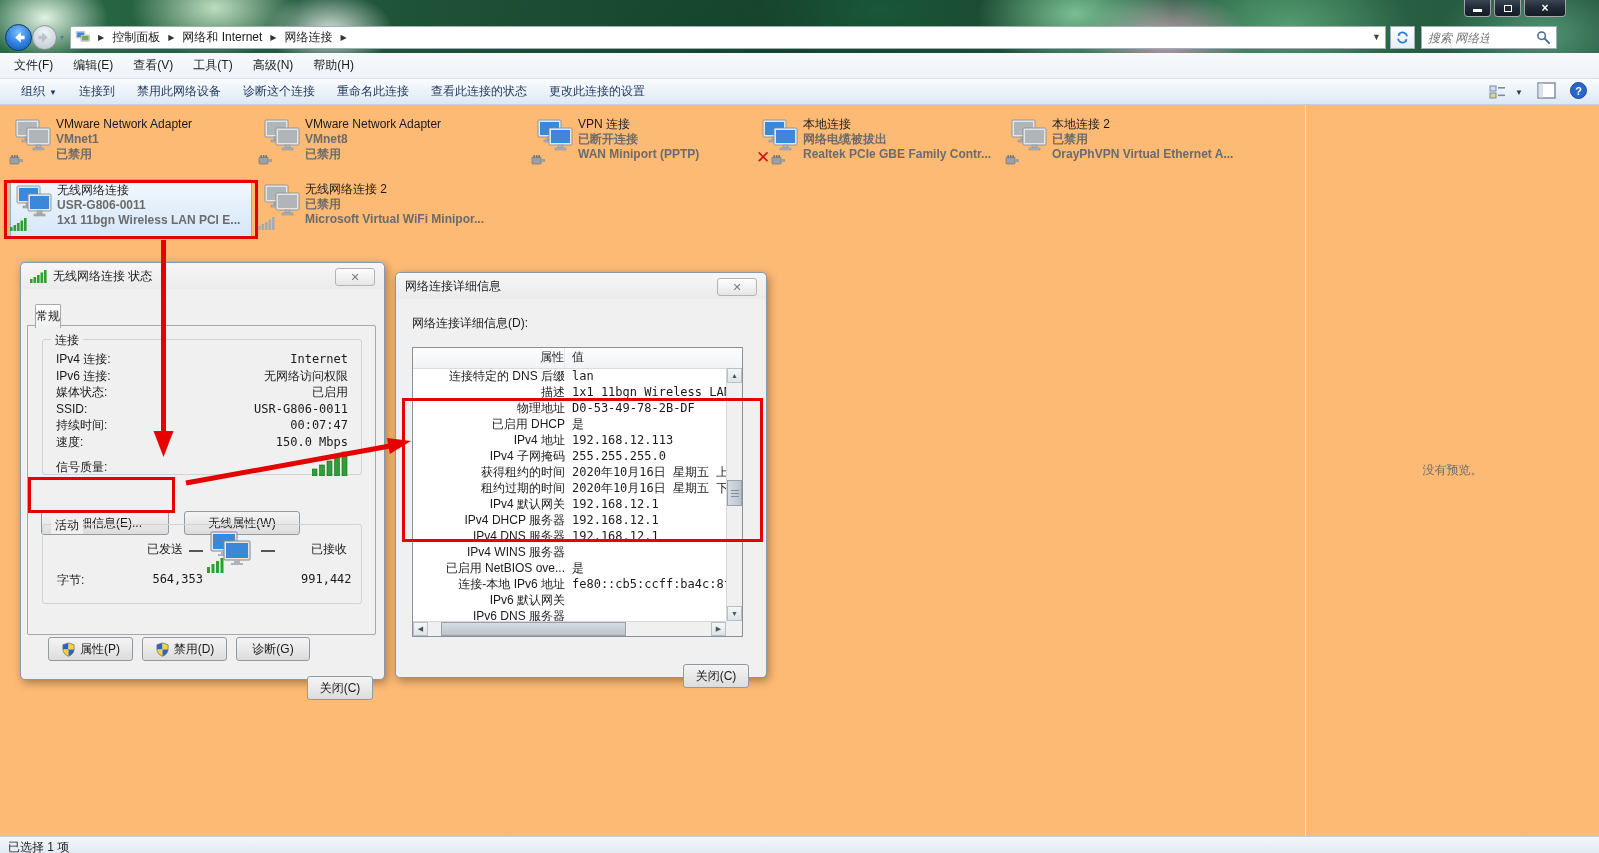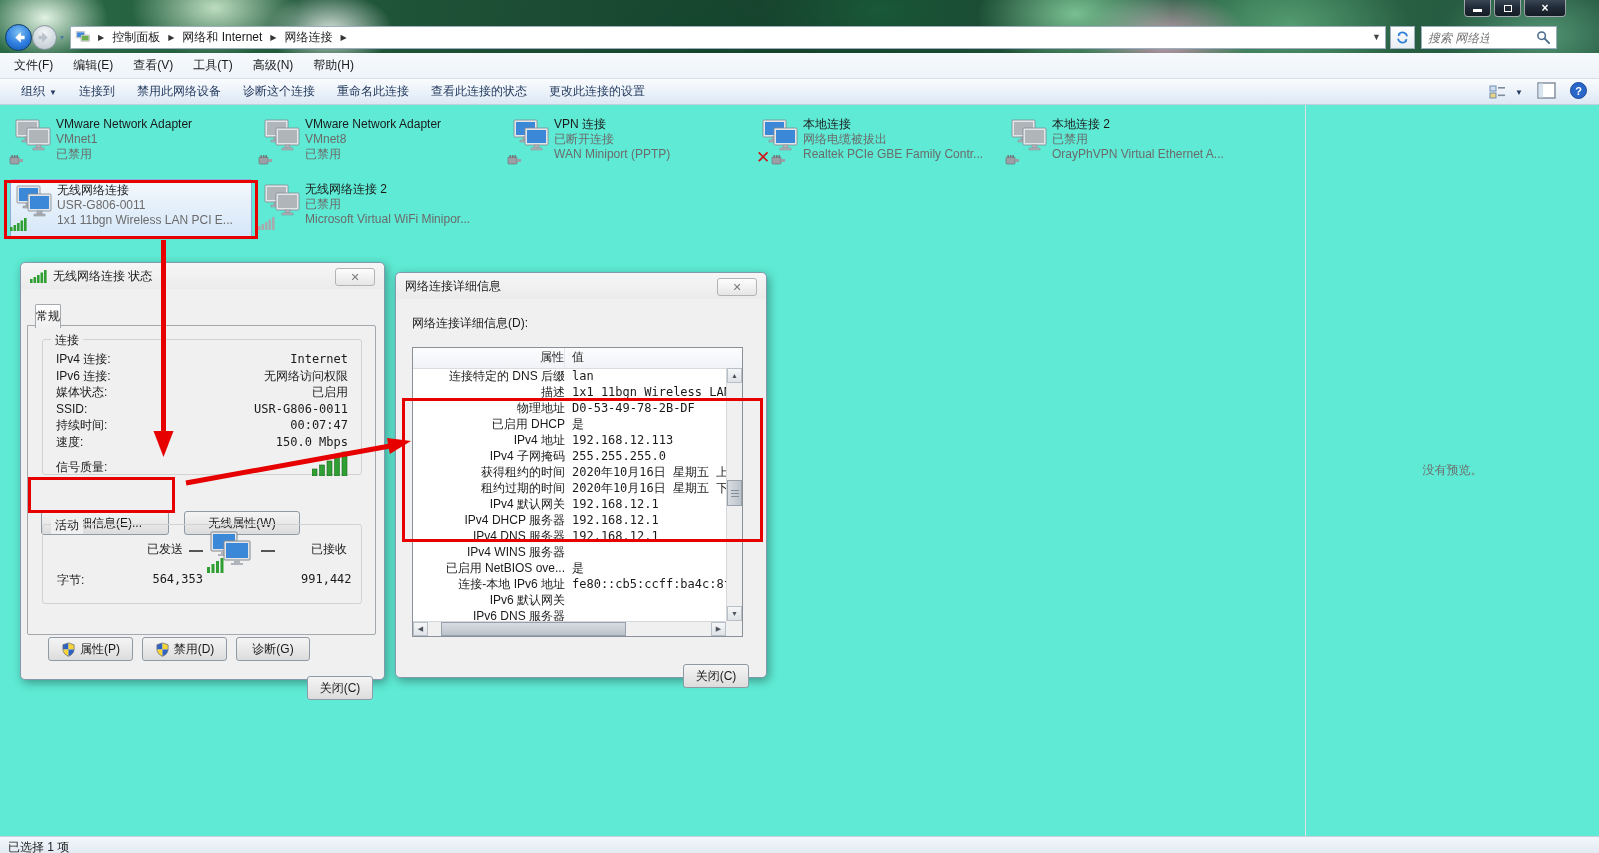--- a/index.html
+++ b/index.html
@@ -62,42 +62,42 @@
 
   
   #toolbar{position:absolute;left:0;top:79px;width:1599px;height:26px;
     background:linear-gradient(#fafcfe,#eaf1f9 55%,#dde8f4);border-bottom:1px solid #c3cfdd;
     display:flex;align-items:center;padding-left:10px;box-sizing:border-box;color:#243a5e;}
   .tool-item{padding:4px 11px;white-space:nowrap;}
   .tb-caret{font-size:8px;margin-left:4px;color:#243a5e;}
   #toolbar-right{position:absolute;right:12px;top:3px;display:flex;align-items:center;gap:14px;}
 
   
-  #list-area{position:absolute;left:0;top:105px;width:1599px;height:731px;background:#5eead4;}
+  #list-area{position:absolute;left:0;top:105px;width:1599px;height:731px;background:#fdba74;}
   #preview-divider{position:absolute;left:1305px;top:0;width:1px;height:731px;background:#e2e2e2;}
   #preview-pane{position:absolute;left:1306px;top:0;width:293px;height:731px;
     display:flex;align-items:center;justify-content:center;color:#6e6e6e;}
 
   
   .adapter{position:absolute;width:242px;height:60px;display:flex;align-items:flex-start;}
   .adapter:nth-of-type(1){left:10px;top:9px;}
   .adapter:nth-of-type(2){left:259px;top:9px;}
-  .adapter:nth-of-type(3){left:508px;top:9px;}
+  .adapter:nth-of-type(3){left:532px;top:9px;}
   .adapter:nth-of-type(4){left:757px;top:9px;}
   .adapter:nth-of-type(5){left:1006px;top:9px;}
   .adapter:nth-of-type(6){left:10px;top:74px;}
   .adapter:nth-of-type(7){left:259px;top:74px;}
   .adapter.selected{background:linear-gradient(#f3f8fd,#d4e6f8);border:1px solid #89aeda;
     border-radius:2px;box-sizing:border-box;}
   .adp-icon{position:relative;width:42px;height:56px;flex:0 0 42px;margin:3px 2px 0 2px;}
   .adp-icon svg.mons{position:absolute;left:0;top:2px;}
   .adp-sub{position:absolute;left:-3px;bottom:8px;display:flex;align-items:flex-end;gap:1px;}
   .adp-text{padding-top:3px;line-height:15px;overflow:hidden;white-space:nowrap;}
   .adp-text .l1{color:#1a1a1a;}
-  .adp-text .l2,.adp-text .l3{color:#6b6b6b;}
+  .adp-text .l2,.adp-text .l3{color:#6b6b6b;font-weight:bold;}
   .mon-frame{fill:#e2e6e9;stroke:#82898f;stroke-width:.8;}
   .scr{fill:#3b87d8;}
   .gray .scr{fill:#b0b5ba;}
   .mon-stand{fill:#aeb4b9;stroke:#82898f;stroke-width:.5;}
   .sub-bars{display:none;}
   .t-wifi-on .sub-bars{display:block;color:#2f9e33;}
   .t-wifi-off .sub-bars{display:block;color:#a6abb0;}
   .sub-plug{display:none;}
   .t-ethernet-disabled .sub-plug,.t-ethernet-unplugged .sub-plug,.t-vpn .sub-plug{display:block;}
   .sub-x{display:none;font-weight:bold;font-size:17px;line-height:14px;color:#cf1616;}

